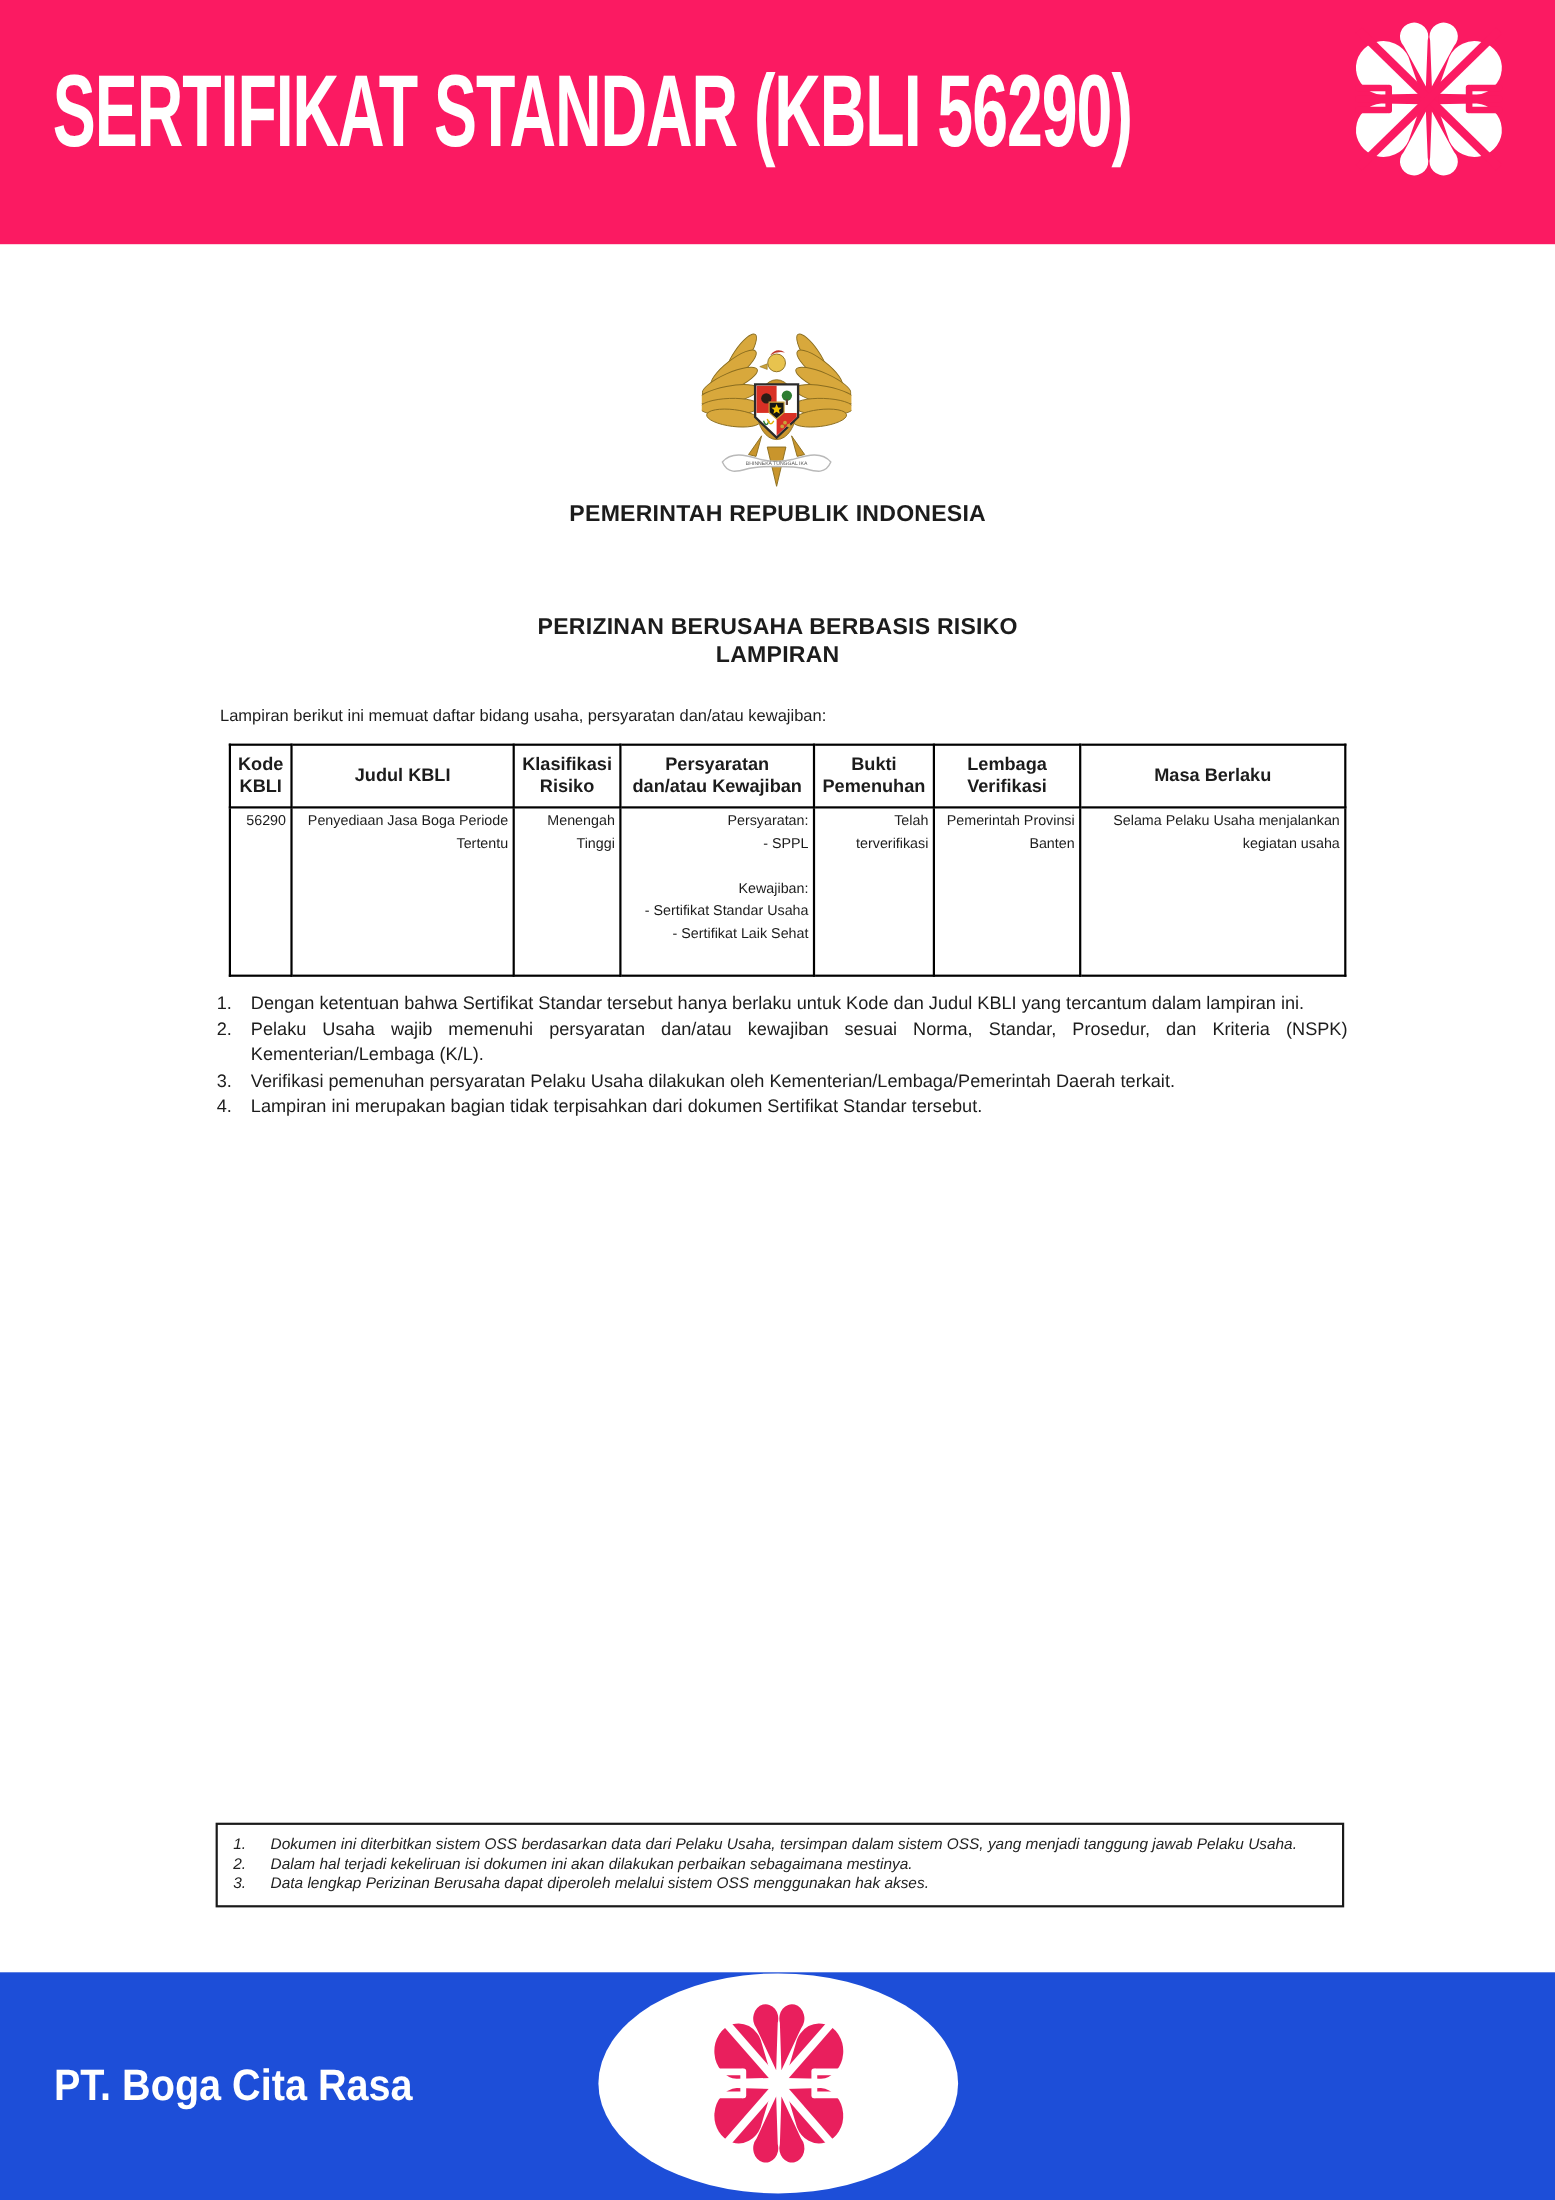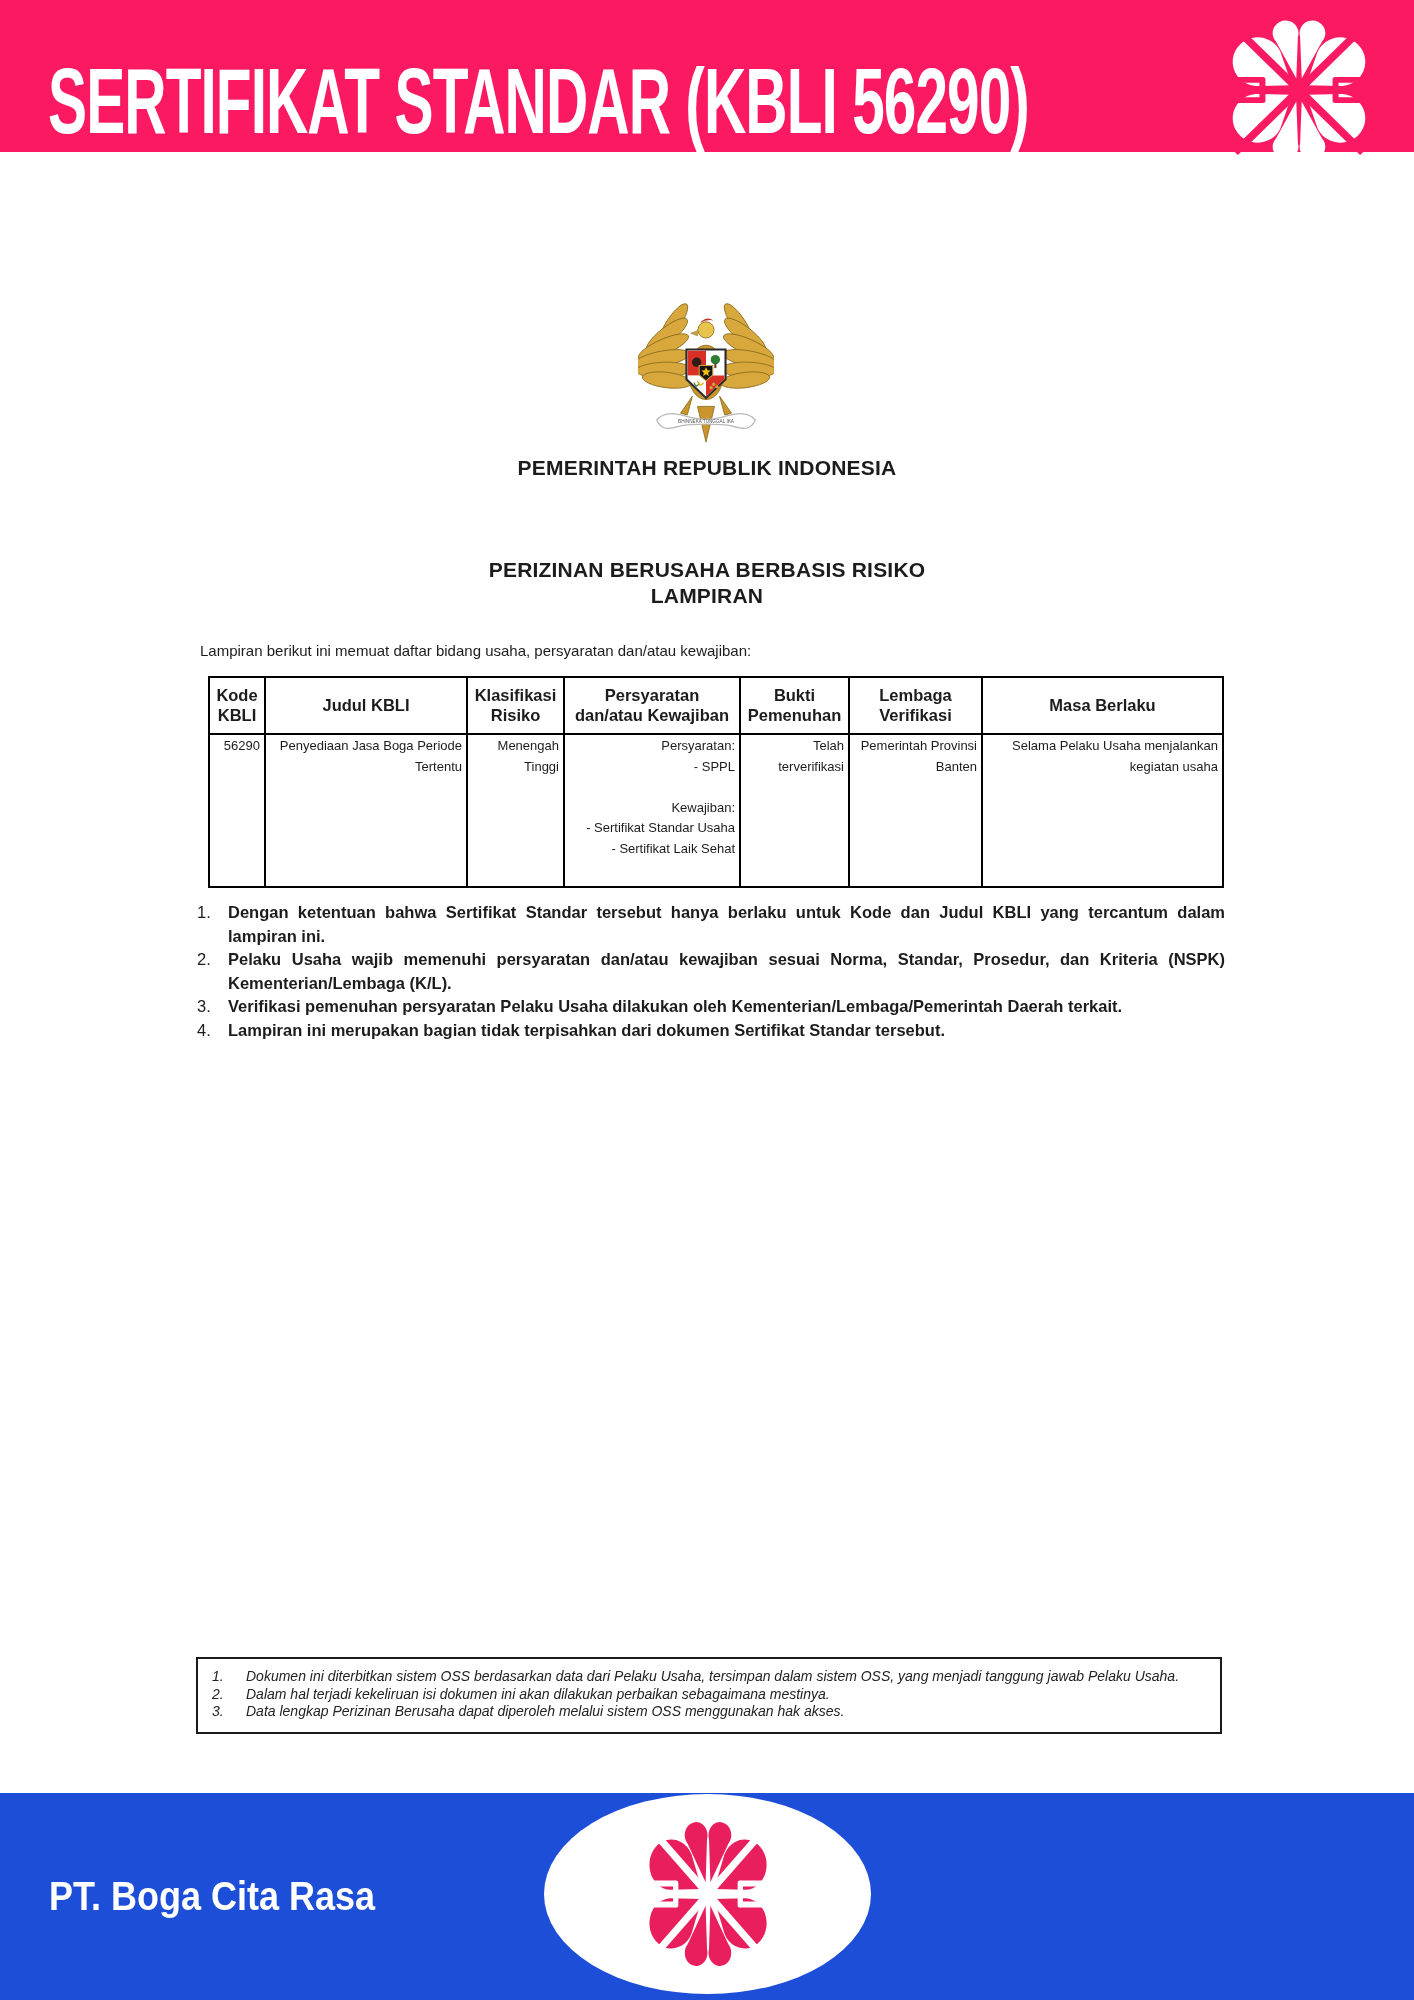--- a/index.html
+++ b/index.html
@@ -1,20 +1,20 @@
 <!DOCTYPE html>
 <html><head>
 <meta charset="utf-8">
 <style>
   html,body{margin:0;padding:0;background:#fff;}
   .page{position:relative;width:1414px;height:2000px;background:#fff;overflow:hidden;
         font-family:"Liberation Sans","DejaVu Sans",sans-serif;color:#1c1c1c;}
 
   
-  .banner{position:absolute;left:0;top:0;width:1414px;height:152px;background:#FB1A62;}
+  .banner{position:absolute;left:0;top:0;width:1414px;height:222px;background:#FB1A62;}
   .banner-title{position:absolute;left:48px;top:0;height:203px;display:flex;align-items:center;}
   .banner-title span{display:inline-block;white-space:nowrap;color:#fff;font-weight:700;
         font-size:93px;letter-spacing:-1.5px;transform:scaleX(0.63);transform-origin:left center;}
   .logo-header{position:absolute;left:1213px;top:6px;}
 
   
   .garuda{position:absolute;left:638px;top:283px;}
 
   
   .gov-heading{position:absolute;left:0;top:456px;width:1414px;text-align:center;
@@ -32,21 +32,21 @@
   table.kbli th{font-size:16.5px;font-weight:700;line-height:19.5px;padding:4px 2px;height:47px;
         vertical-align:middle;text-align:center;}
   table.kbli td{font-size:13px;line-height:20.5px;padding:1px 4px 4px 4px;height:146px;
         vertical-align:top;text-align:right;}
   .c0{width:56px}.c1{width:202px}.c2{width:97px}.c3{width:176px}.c4{width:109px}.c5{width:133px}.c6{width:241px}
 
   
   .notes{position:absolute;left:197px;top:901px;width:1028px;font-size:16.5px;line-height:23.5px;}
   .note-item{display:flex;}
   .note-item .num{flex:none;width:31px;}
-  .note-item .txt{flex:1;text-align:justify;font-weight:bold;}
+  .note-item .txt{flex:1;text-align:justify;}
 
   
   .footbox{position:absolute;left:196px;top:1657px;width:1026px;box-sizing:border-box;
         border:2px solid #1a1a1a;padding:9px 8px 11px 14px;}
   .fn-item{display:flex;font-style:italic;font-size:14px;line-height:17.5px;color:#222;}
   .fn-item .num{flex:none;width:34px;}
   .fn-item .txt{flex:1;}
 
   
   .footer{position:absolute;left:0;top:1793px;width:1414px;height:207px;background:#1d4ed8;}

